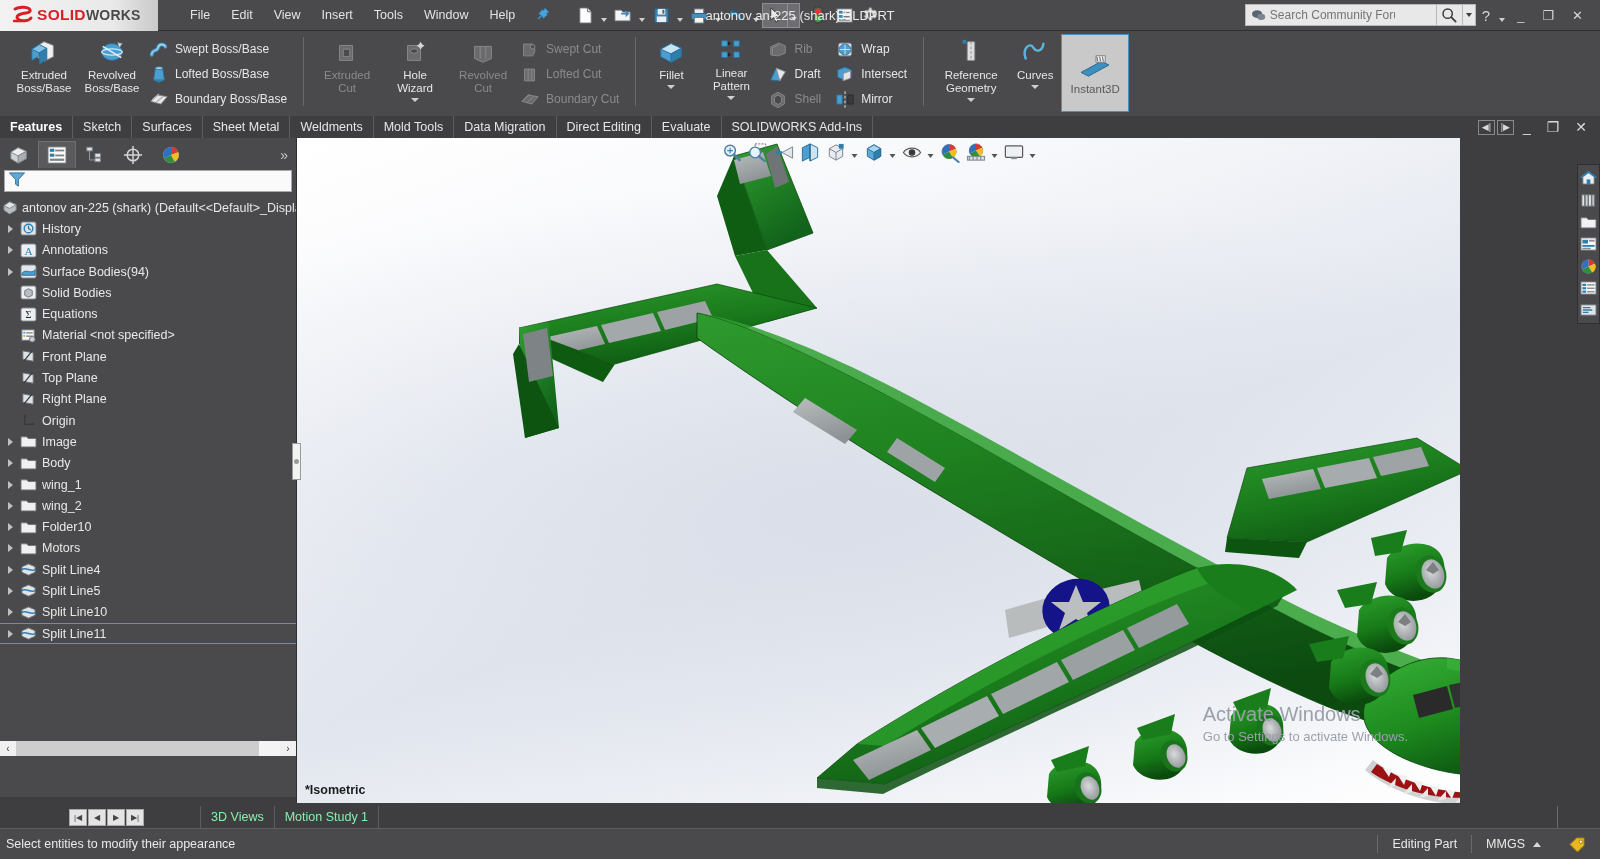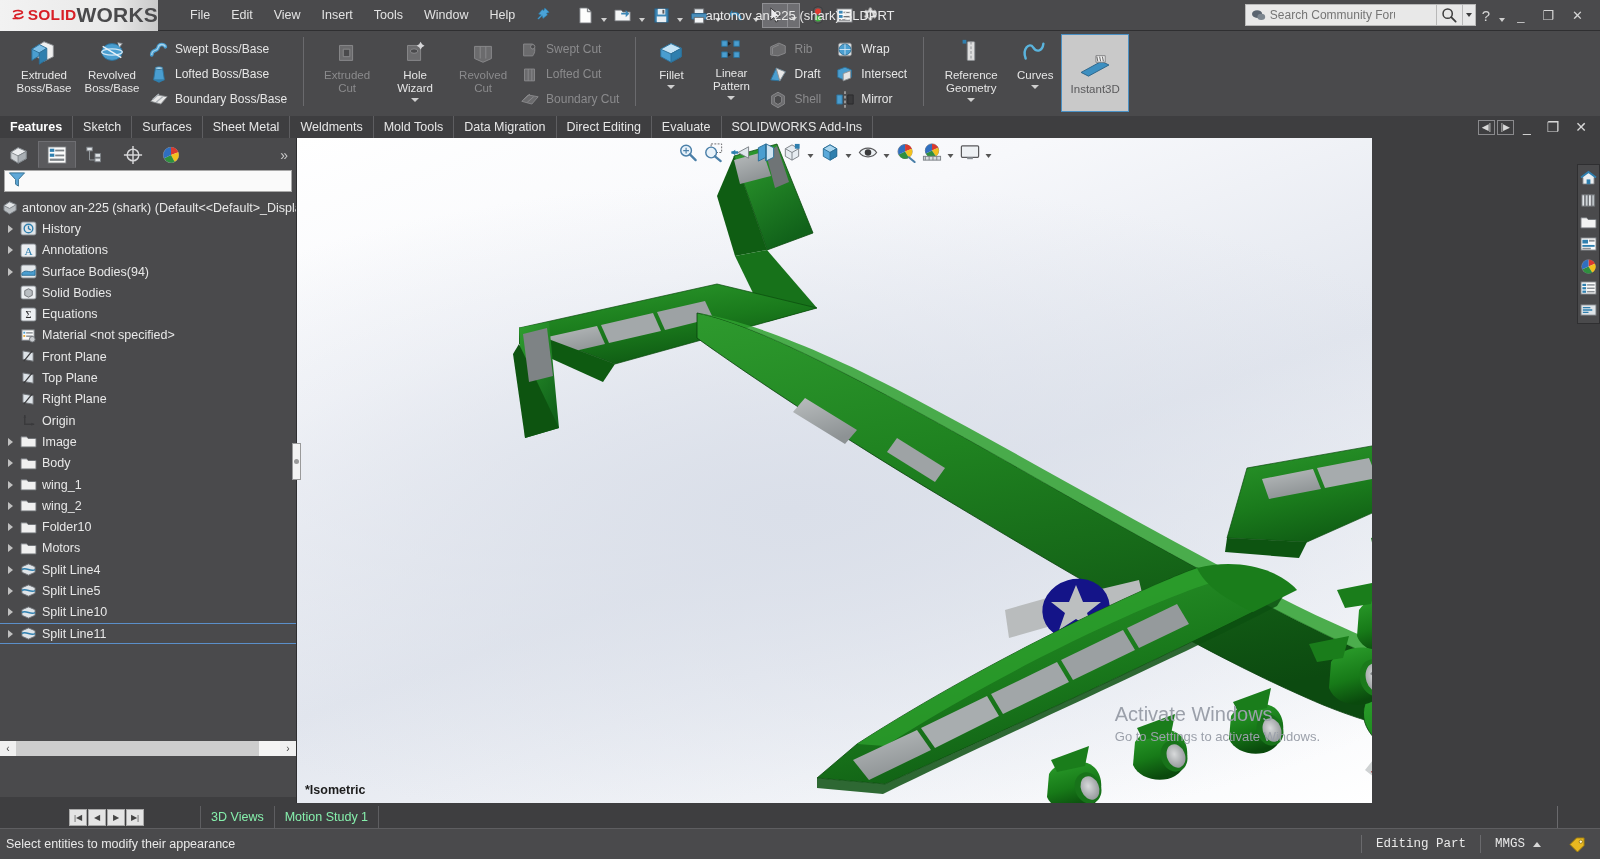--- a/index.html
+++ b/index.html
@@ -16,21 +16,21 @@
     position: absolute; top: 0; left: 0; width: 1600px; height: 31px;
     background: #4a4a4c; display: flex; align-items: center;
     border-bottom: 1px solid #2f2f31;
   }
   .logo-box {
     width: 158px; height: 31px;
     background: linear-gradient(90deg,#f2f2f2 0%,#e9e9e9 72%,#c9c9c9 100%);
     display: flex; align-items: center; padding-left: 12px;
   }
   .logo-solid { color: #d81f26; font-weight: bold; font-size: 15.5px; letter-spacing: .3px; margin-left: 3px; }
-  .logo-works { color: #4a4a4c; font-weight: 600; font-size: 21px; letter-spacing: .2px; }
+  .logo-works { color: #4a4a4c; font-weight: 600; font-size: 14px; letter-spacing: .2px; }
 
   .menu { display: flex; align-items: center; margin-left: 22px; gap: 1px; }
   .menu-item {
     color: #e3e3e3; font-size: 12.5px; padding: 5px 10px; cursor: default;
   }
   .pin-icon { margin-left: 10px; font-size: 13px; color: #4aa3d8; cursor: pointer; }
 
   .tb-std { display: flex; align-items: center; margin-left: 22px; gap: 0px; }
   .tb-btn {
     width: 26px; height: 25px; display: flex; align-items: center; justify-content: center;
@@ -151,21 +151,21 @@
   .hsthumb { position: absolute; left: 0; top: 0; height: 15px; width: 243px; background: #cdcdcd; }
 
   
   .splitter { position: absolute; left: 292px; top: 443px; width: 9px; height: 37px;
      background: #f3f3f3; border: 1px solid #9a9a9a; display:flex;align-items:center;justify-content:center;
      cursor: col-resize; z-index: 12; }
   .splitter .dot { width: 5px; height: 5px; border-radius: 50%; background: #9a9a9a; }
 
   
   .viewport {
-    position: absolute; top: 138px; left: 296px; width: 1076px; height: 665px;
+    position: absolute; top: 138px; left: 296px; width: 1164px; height: 665px;
     background:
       radial-gradient(ellipse 120% 80% at 46% 56%, #dadfe9 0%, rgba(218,223,233,0) 62%),
       linear-gradient(160deg, #ffffff 0%, #f7f8fb 26%, #e2e6ee 55%, #f2f4f8 78%, #ffffff 100%);
     overflow: hidden; border-left: 1px solid #2f2f31;
   }
   .vtoolbar {
     position: absolute; top: 2px; left: 50%; transform: translateX(-50%);
     display: flex; align-items: center; gap: 1px; z-index: 5;
   }
   .vbtn { width: 25px; height: 25px; display: flex; align-items: center; justify-content: center;
@@ -194,21 +194,21 @@
   .navgrp { display: flex; align-items: center; margin-left: 6px; gap: 1px; }
   .navbtn { width: 18px; height: 17px; background: #e4e4e4; border: 1px solid #a9a9a9;
      display:flex;align-items:center;justify-content:center; font-size: 8px; color: #444; cursor: pointer;}
   .btab { padding: 0 10px; display: flex; align-items: center; color: #86efac; font-size: 12.5px;
      border-right: 1px solid #5e5e61; border-left: 1px solid #5e5e61; cursor: pointer; margin-left:-1px;}
   .btab.active { font-weight: bold; color: #fff; background: #3e3e40; margin-top: 35px; }
 
   .statusbar { position: absolute; left: 0; top: 828px; width: 1600px; height: 31px;
      background: #4a4a4c; display: flex; align-items: center; border-top: 1px solid #5e5e61; }
   .statustext { color: #e9e9e9; font-size: 12.5px; padding-left: 6px; }
-  .statusright { margin-left: auto; display: flex; align-items: center; height: 31px; font-family: Liberation Mono, monospace; }
+  .statusright { margin-left: auto; display: flex; align-items: center; height: 31px; }
   .sitem { color: #e9e9e9; font-size: 12.5px; padding: 0 14px; border-left: 1px solid #6a6a6d;
      height: 18px; display: flex; align-items: center; }
   .sitem.nb { border-left: none; }
   .scaret { border-left: 4px solid transparent; border-right: 4px solid transparent;
      border-bottom: 5px solid #d8d8d8; margin-left: 8px; }
 
   
   .vdiv { position: absolute; right: 42px; top: 806px; width: 1px; height: 22px; background: #6a6a6d; }
 </style>
 </head>

